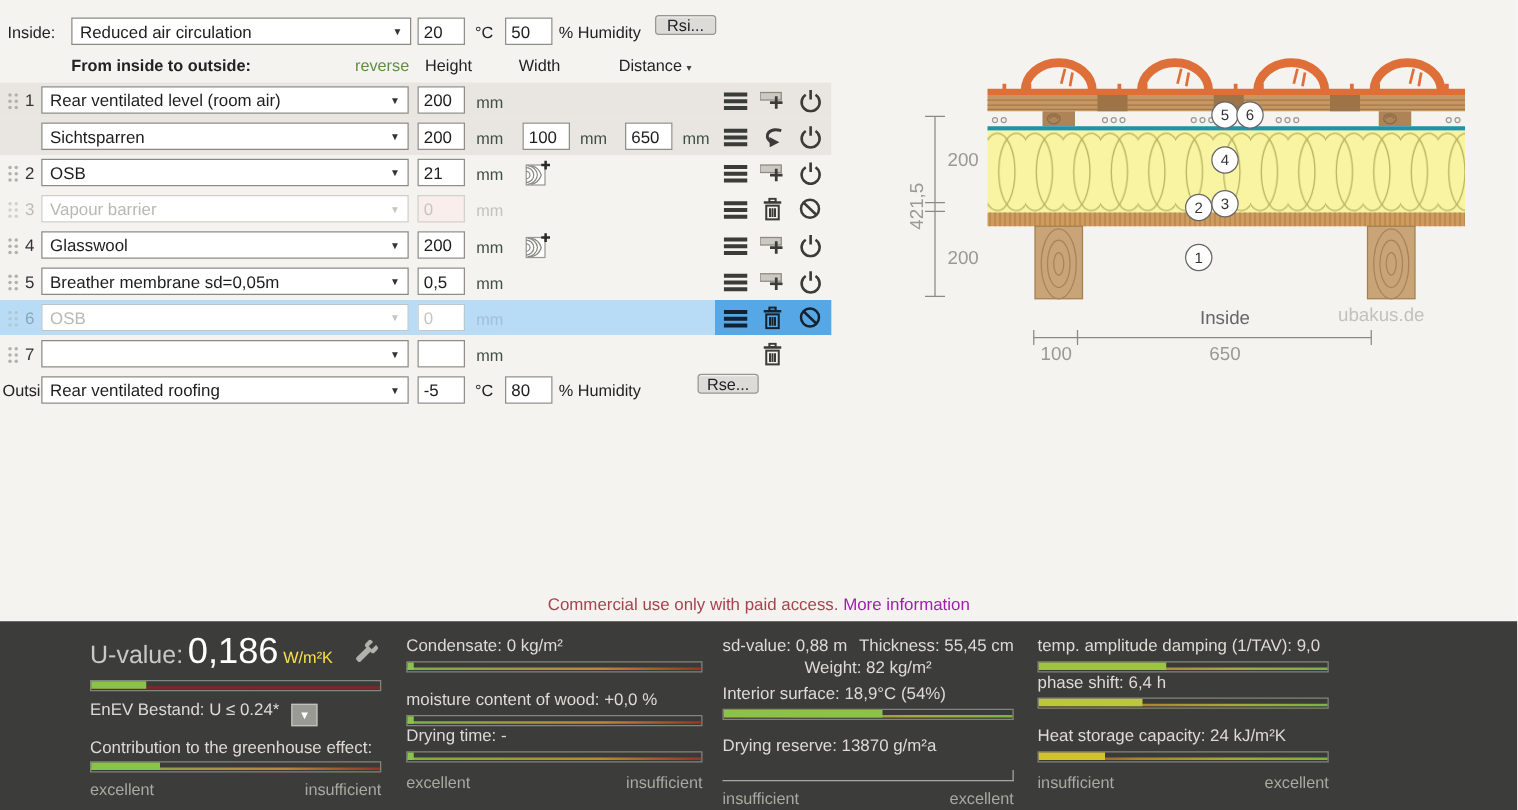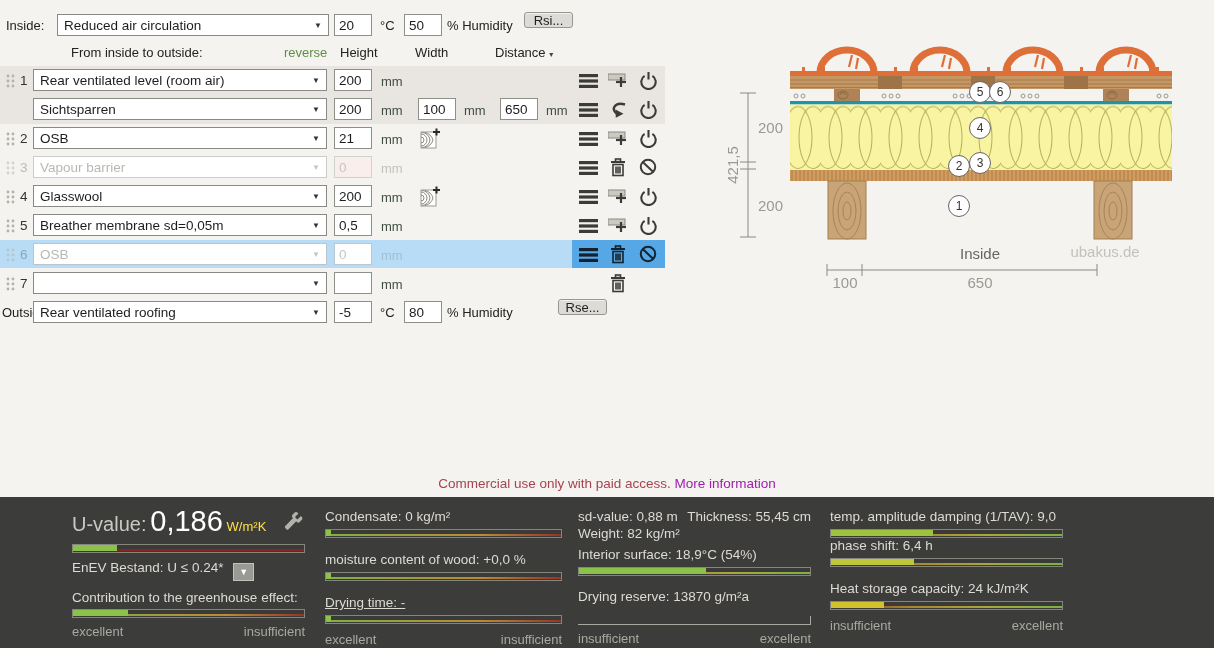--- a/index.html
+++ b/index.html
@@ -122,21 +122,21 @@
   <div class="sel" style="left:57px;top:14px;width:272px;">
     <span>Reduced air circulation</span>
     <span class="caret">▼</span>
   </div>
   <input class="val abs" style="left: 334px; top: 14px;" value="20">
   <span class="abs lbl" style="left:380px;top:18px;">°C</span>
   <input class="val abs" style="left: 404px; top: 14px;" value="50">
   <span class="abs lbl" style="left:447px;top:18px;">% Humidity</span>
   <div class="btn" style="left:524px;top:12px;width:49px;">Rsi...</div>
 
-  <span class="hdr" style="left:71px;top:45px;">From inside to outside:</span>
+  <span class="hdr" style="left:57px;top:45px;font-weight:bold;">From inside to outside:</span>
   <span class="hdr green-link" style="left:284px;top:45px;">reverse</span>
   <span class="hdr" style="left:340px;top:45px;">Height</span>
   <span class="hdr" style="left:415px;top:45px;">Width</span>
   <span class="hdr" style="left:495px;top:45px;"><span>Distance</span> <span style="font-size:8px;color:#444;">▾</span></span>
 
   <div class="row grp" style="top:66px;">
     <span class="drag"><svg width="9" height="14">
           <use href="#i-drag"></use>
         </svg></span>
     <span class="num">1</span>
@@ -547,37 +547,37 @@
       <div class="fline">Condensate: 0 kg/m²</div>
       <div class="meter" style="margin-top:5px;">
           <div class="m-scale" style="background: linear-gradient(to right, rgb(124, 179, 66), rgb(158, 157, 58), rgb(185, 138, 51), rgb(153, 51, 39));"></div>
           <div class="m-fill" style="width: 2%; background: rgb(139, 195, 74);"></div>
         </div>
       <div class="fline" style="margin-top:14px;">moisture content of wood: +0,0 %</div>
       <div class="meter" style="margin-top:5px;">
           <div class="m-scale" style="background: linear-gradient(to right, rgb(124, 179, 66), rgb(158, 157, 58), rgb(185, 138, 51), rgb(153, 51, 39));"></div>
           <div class="m-fill" style="width: 2%; background: rgb(139, 195, 74);"></div>
         </div>
-      <div class="fline" style="margin-top:14px;text-decoration:underline;">Drying time: -</div>
+      <div class="fline" style="">Drying time: -</div>
       <div class="meter" style="margin-top:5px;">
           <div class="m-scale" style="background: linear-gradient(to right, rgb(124, 179, 66), rgb(158, 157, 58), rgb(185, 138, 51), rgb(153, 51, 39));"></div>
           <div class="m-fill" style="width: 2%; background: rgb(139, 195, 74);"></div>
         </div>
       <div class="scalelabels" style="margin-top:8px;">
         <span>excellent</span>
         <span>insufficient</span>
       </div>
     </div>
 
     <div class="fcol" style="left:578px;top:12px;width:233px;">
       <div class="fline" style="display:flex;justify-content:space-between;">
         <span>sd-value: 0,88 m</span>
         <span>Thickness: 55,45 cm</span>
       </div>
-      <div class="fline" style="text-align:left;margin-top:2px;">Weight: 82 kg/m²</div>
+      <div class="fline" style="text-align:center;margin-top:2px;">Weight: 82 kg/m²</div>
       <div class="fline" style="margin-top:6px;">Interior surface: 18,9°C (54%)</div>
       <div class="meter" style="margin-top:5px;">
           <div class="m-scale" style="background: linear-gradient(to right, rgb(138, 47, 40), rgb(168, 132, 47), rgb(168, 168, 56), rgb(124, 179, 66));"></div>
           <div class="m-fill" style="width: 55%; background: rgb(139, 195, 74);"></div>
         </div>
       <div class="fline" style="margin-top:13px;">Drying reserve: 13870 g/m²a</div>
       <div class="meter empty" style="margin-top:12px;">
           <div class="m-scale"></div>
           <div class="m-fill"></div>
         </div>

